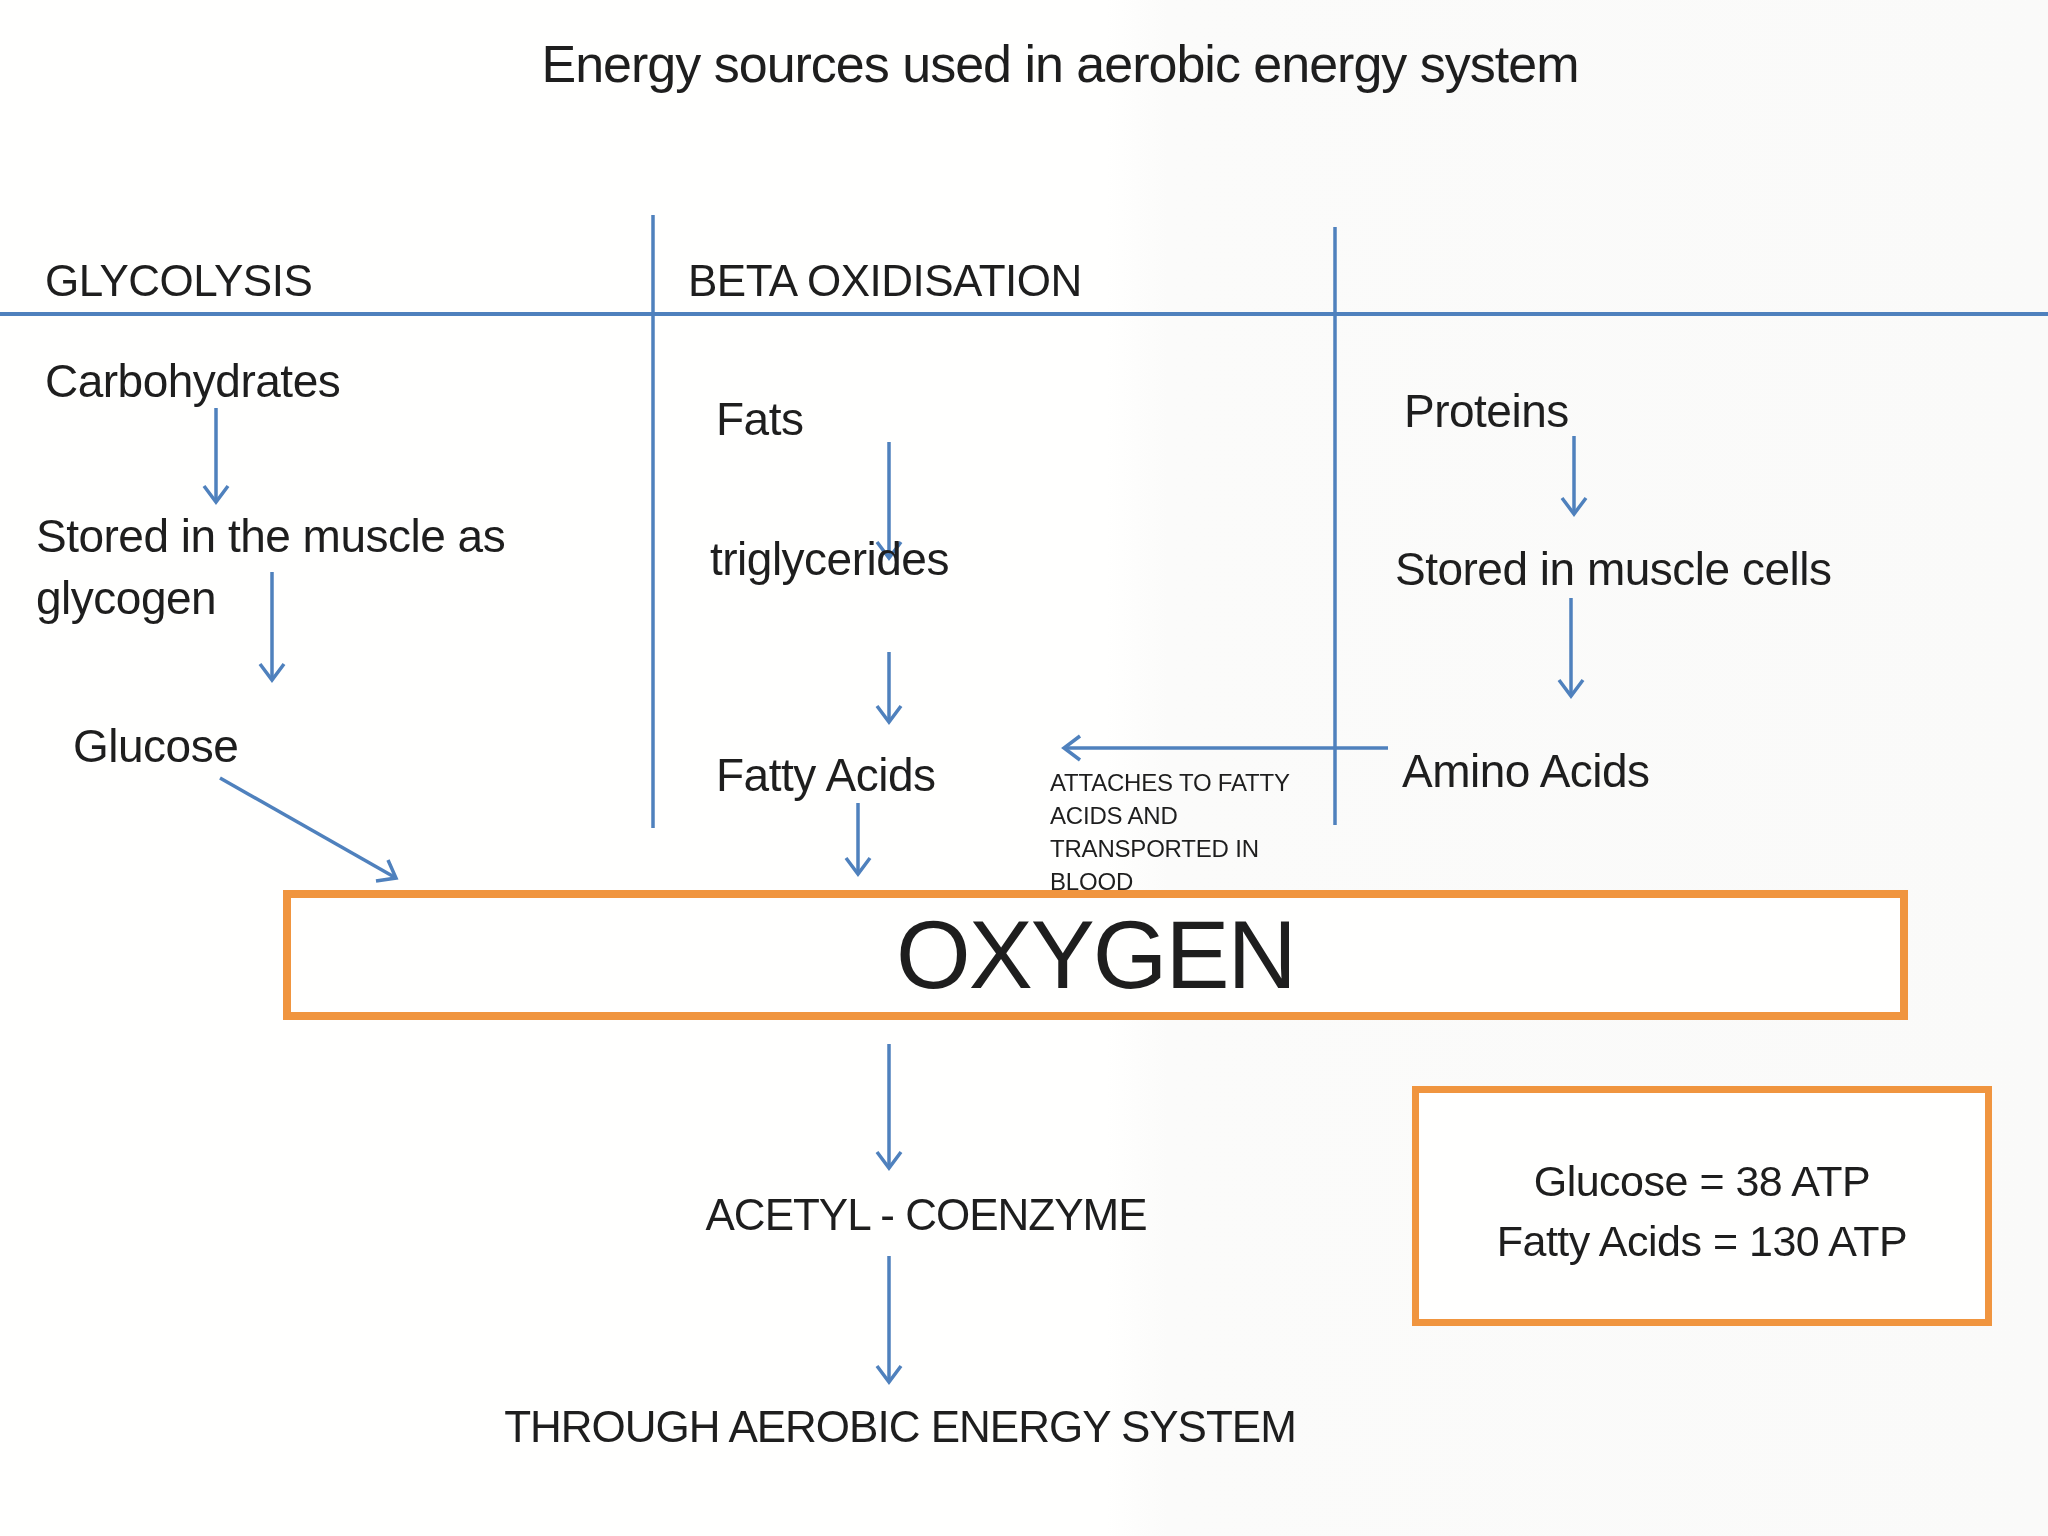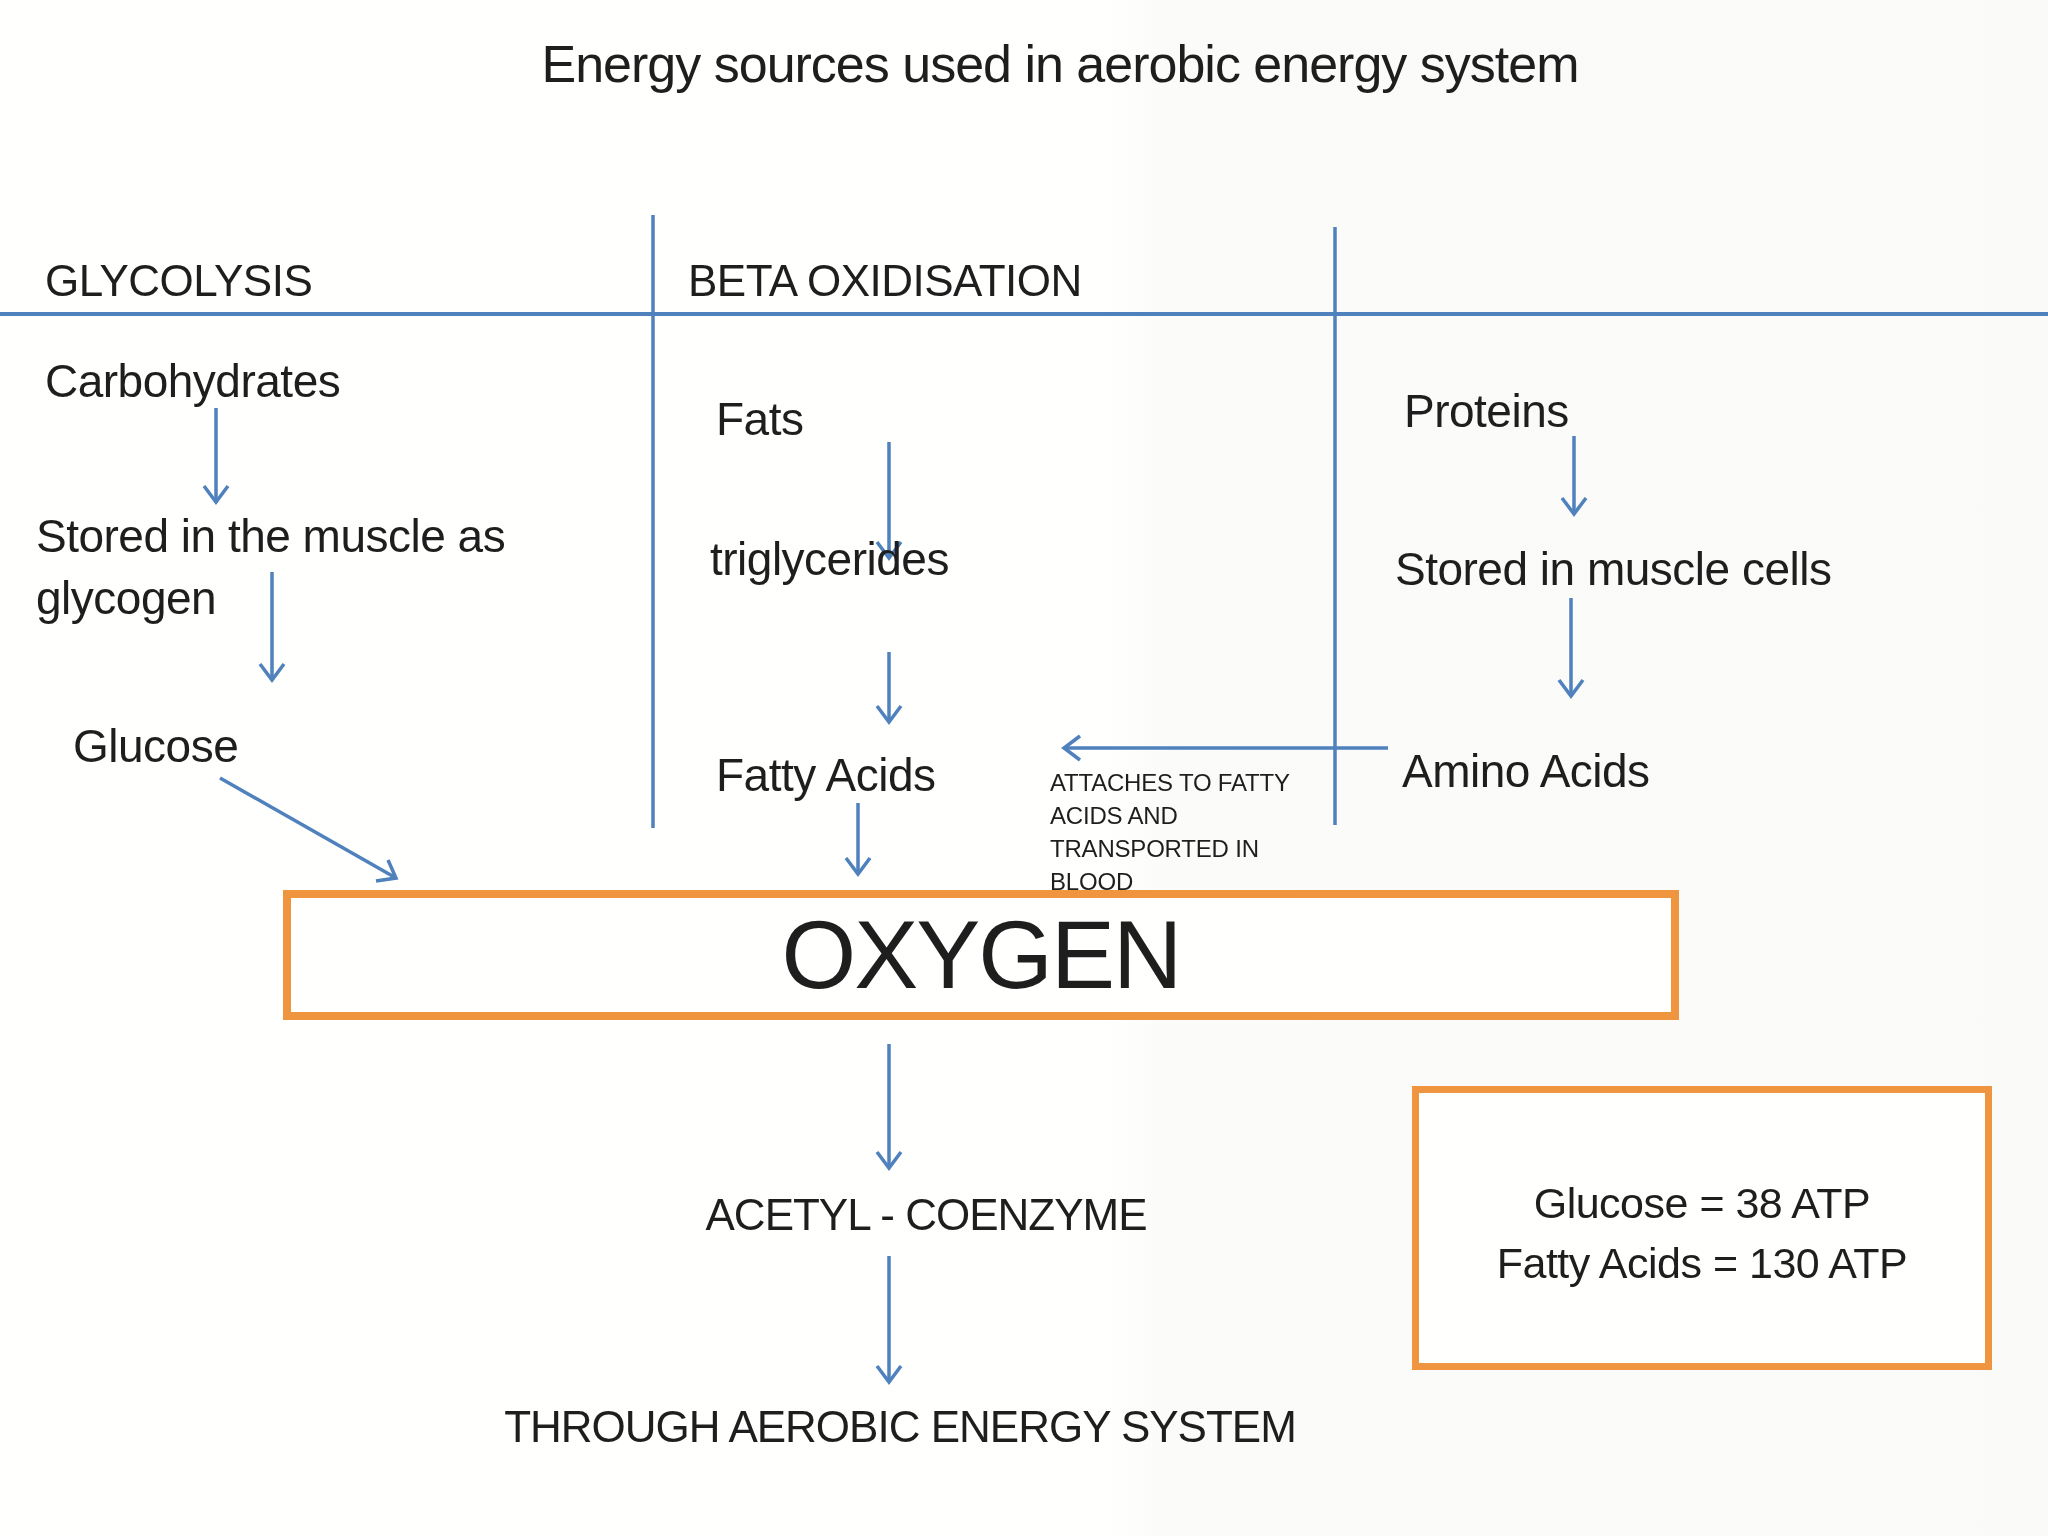--- a/index.html
+++ b/index.html
@@ -16,28 +16,28 @@
   .title{
     top:34px;left:1060px;transform:translateX(-50%);
     font-size:52px;letter-spacing:-1px;
   }
   .hdr{font-size:44px;letter-spacing:-0.5px;}
   .body-txt{font-size:46px;letter-spacing:-0.5px;line-height:62px;}
   .caps-txt{font-size:44px;letter-spacing:-1px;}
   .note-txt{font-size:24px;line-height:33px;letter-spacing:-0.2px;}
   .connectors{position:absolute;left:0;top:0;pointer-events:none;}
   .oxygen-box{
-    position:absolute;left:283px;top:890px;width:1396px;height:130px;
+    position:absolute;left:283px;top:890px;width:1625px;height:130px;
     border:8px solid #f0953f;background:#fffffe;
     display:flex;align-items:center;justify-content:center;
     box-sizing:border-box;
   }
   .oxygen-label{font-size:96px;letter-spacing:-2px;}
   .atp-box{
-    position:absolute;left:1412px;top:1086px;width:580px;height:284px;
+    position:absolute;left:1412px;top:1086px;width:580px;height:240px;
     border:7px solid #f0953f;background:#fffffe;
     display:flex;flex-direction:column;align-items:center;justify-content:center;
     box-sizing:border-box;padding-top:10px;
   }
   .atp-line{font-size:43px;letter-spacing:-0.5px;line-height:60px;white-space:nowrap;}
 </style>
 </head>
 <body>
 
 <div class="slide">

